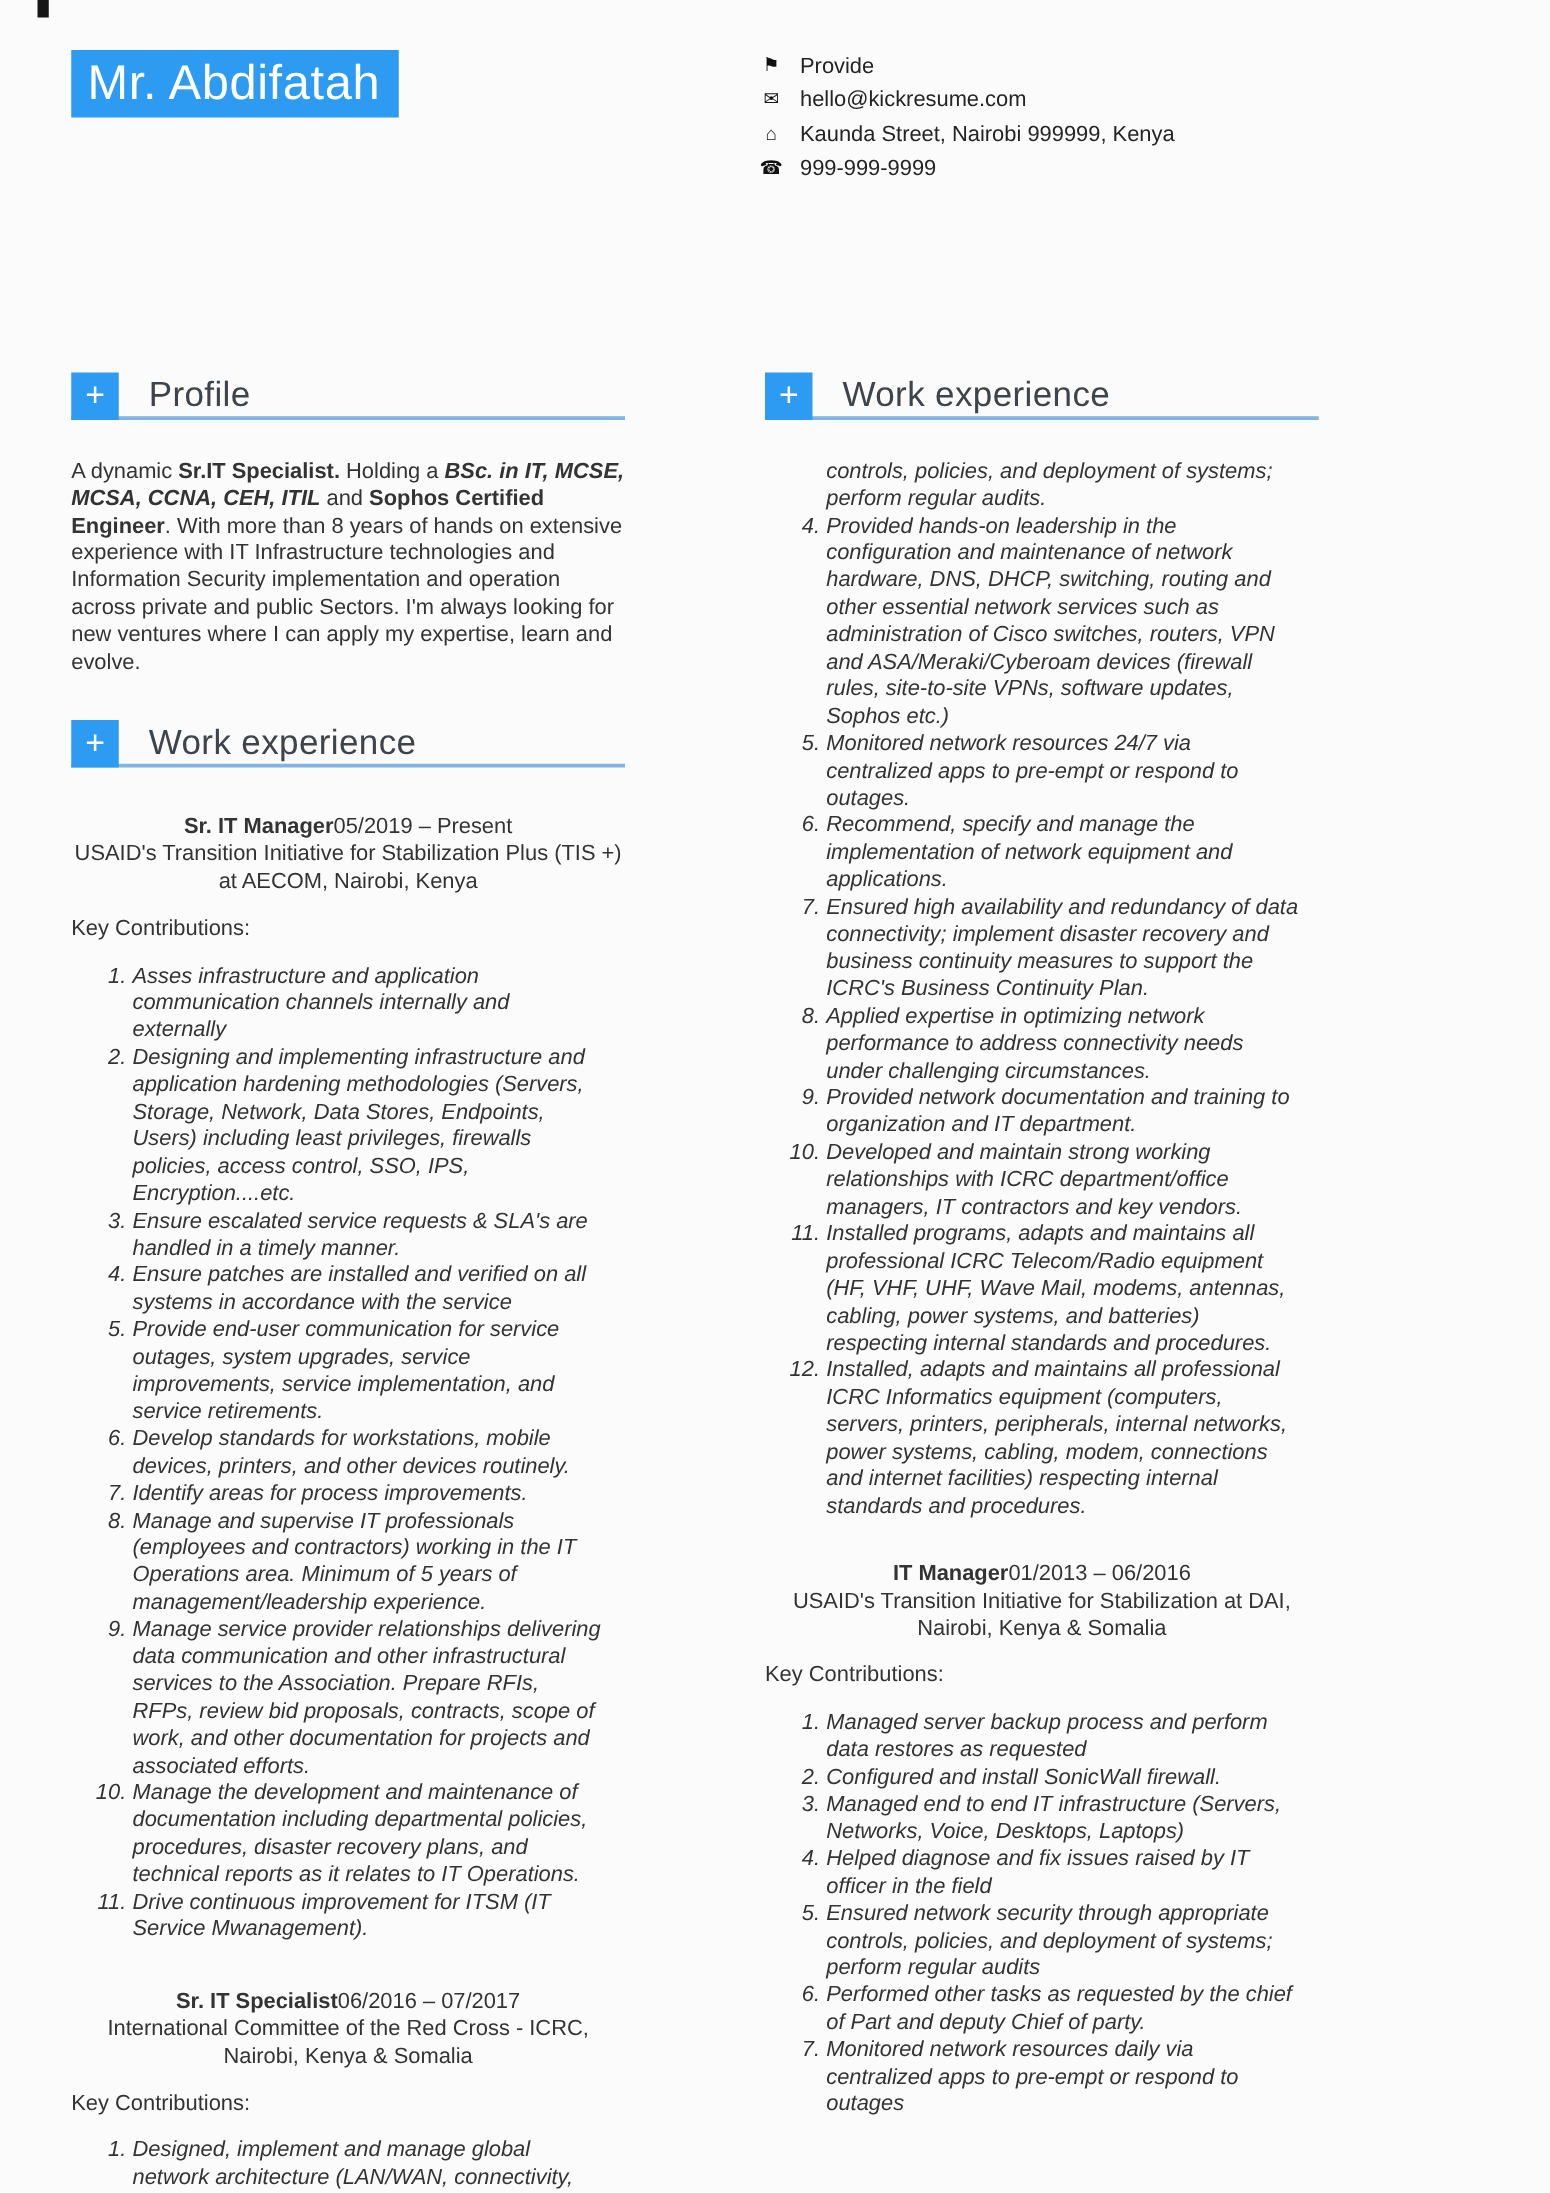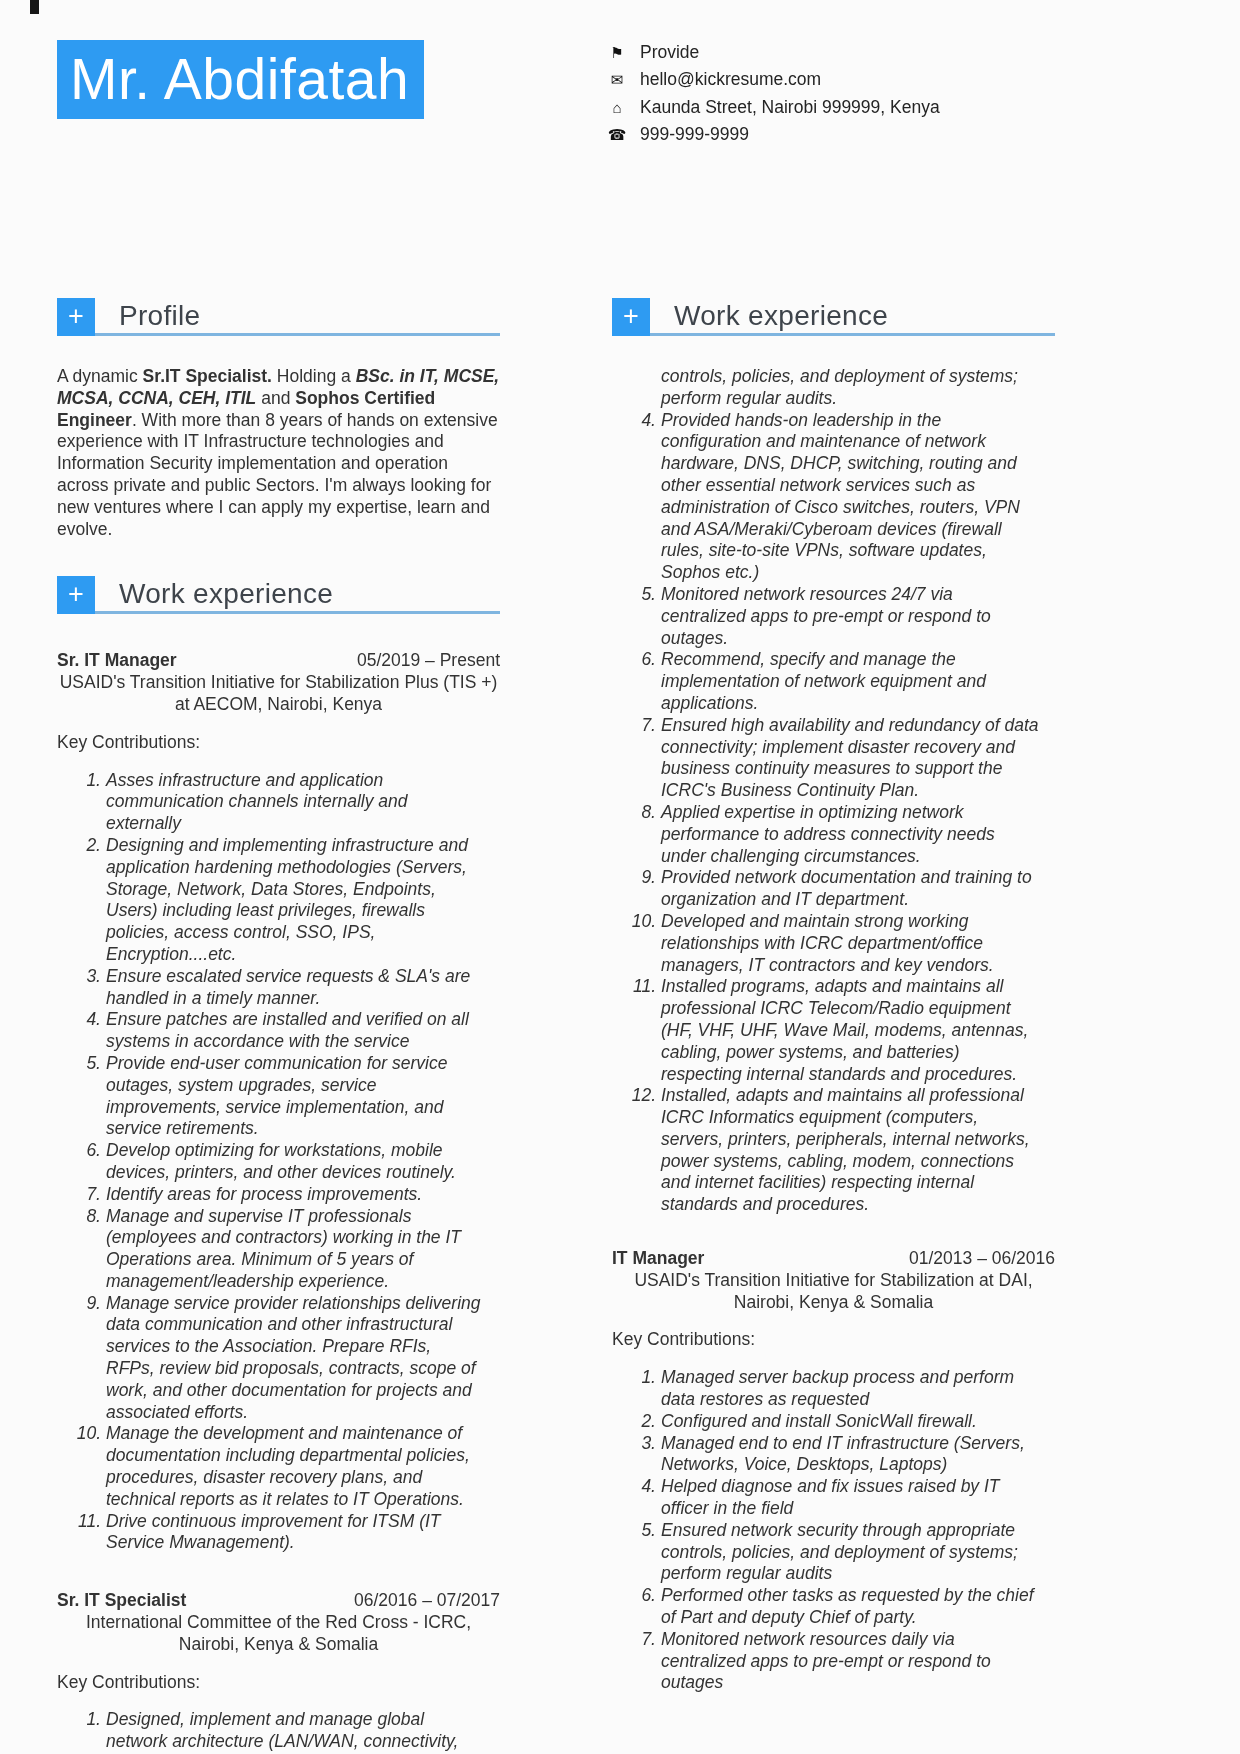--- a/index.html
+++ b/index.html
@@ -6,21 +6,21 @@
   body{
     width:1240px;height:1754px;position:relative;overflow:hidden;
     background:#fbfbfb;color:#333;
     font-family:"Liberation Sans", sans-serif;
     font-size:17.5px;line-height:21.8px;
   }
   .corner-mark{position:absolute;left:30px;top:0;width:9px;height:14px;background:#161616;}
 
   
   .name-block{position:absolute;left:57px;top:40px;}
-  .name-line{display:table;background:#2E9BF2;color:#ffffff;font-size:57px;font-weight:300;
+  .name-line{display:table;background:#2E9BF2;color:#ffffff;font-size:39px;font-weight:300;
              line-height:1.38;padding:0 15px 0 13px;letter-spacing:0.5px;}
 
   
   .contact{position:absolute;left:607px;top:42px;color:#242424;}
   .contact-row{display:flex;align-items:center;margin-bottom:5.5px;}
   .cicon{width:20px;font-size:15px;margin-right:13px;color:#111;flex:none;text-align:center;}
 
   
   .col{position:absolute;top:280px;width:443px;}
   .col-left{left:57px;}
@@ -30,21 +30,21 @@
   .section-head{display:flex;align-items:flex-end;border-bottom:3px solid #7FB5E0;margin-top:18px;}
   .section-head.spaced{margin-top:36px;}
   .plus-square{width:38px;height:38px;background:#2E9BF2;color:#fff;display:flex;align-items:center;
                justify-content:center;font-size:27px;font-weight:300;margin-bottom:-3px;flex:none;}
   .section-title{font-size:28px;font-weight:400;color:#3E444B;margin:0 0 3px 24px;line-height:1;letter-spacing:0.3px;}
 
   .profile-body{margin:30px 0 0 0;}
   .b{font-weight:700;}
   .bi{font-weight:700;font-style:italic;}
 
-  .job-head{display:flex;justify-content:space-between;margin-top:36px;}
+  .job-head{display:flex;justify-content:center;margin-top:36px;}
   .job-head.tight{margin-top:32px;}
   .role{font-weight:700;color:#333;}
   .dates{font-weight:400;text-align:right;white-space:nowrap;}
   .org{margin:0;text-align:center;}
   .key-label{font-weight:400;margin:16px 0 0 0;}
 
   .kc-list{list-style:none;margin:16px;padding:0;font-style:italic;}
   .kc-list.cont{margin-top:30px;}
   .kc-item{display:flex;}
   .num{min-width:33px;text-align:right;padding-right:5px;box-sizing:border-box;flex:none;}
@@ -126,21 +126,21 @@
         <span class="txt">Ensure patches are installed and verified on all systems in accordance with the service</span>
       </li>
 
       <li class="kc-item">
         <span class="num">5.</span>
         <span class="txt">Provide end-user communication for service outages, system upgrades, service improvements, service implementation, and service retirements.</span>
       </li>
 
       <li class="kc-item">
         <span class="num">6.</span>
-        <span class="txt">Develop optimizing for workstations, mobile devices, printers, and other devices routinely.</span>
+        <span class="txt">Develop standards for workstations, mobile devices, printers, and other devices routinely.</span>
       </li>
 
       <li class="kc-item">
         <span class="num">7.</span>
         <span class="txt">Identify areas for process improvements.</span>
       </li>
 
       <li class="kc-item">
         <span class="num">8.</span>
         <span class="txt">Manage and supervise IT professionals (employees and contractors) working in the IT Operations area.  Minimum of 5 years of management/leadership experience.</span>

